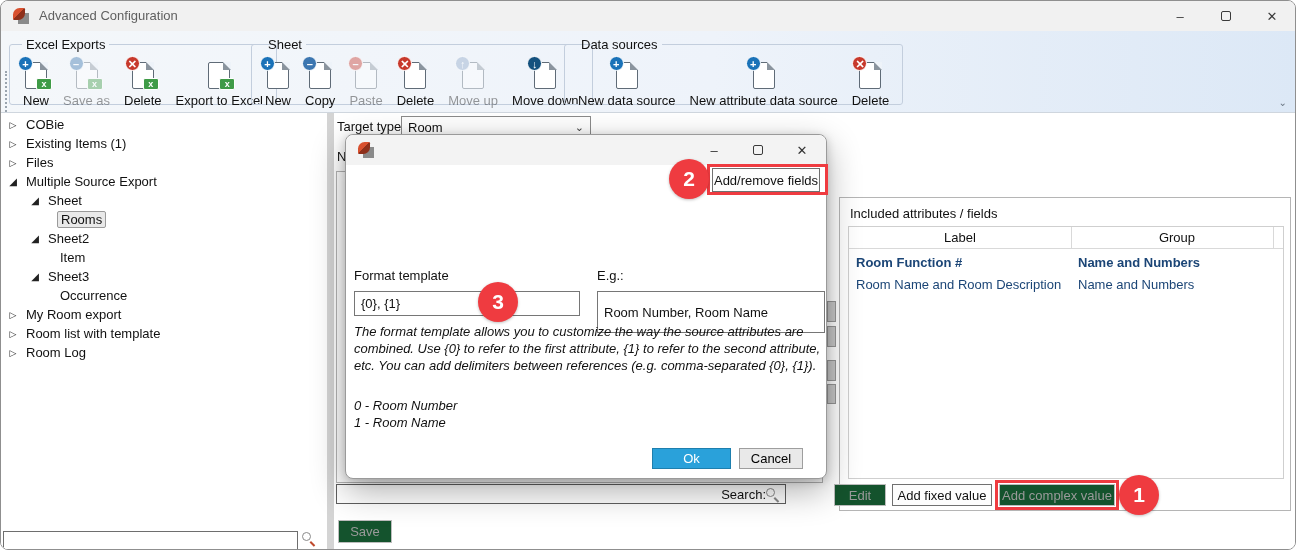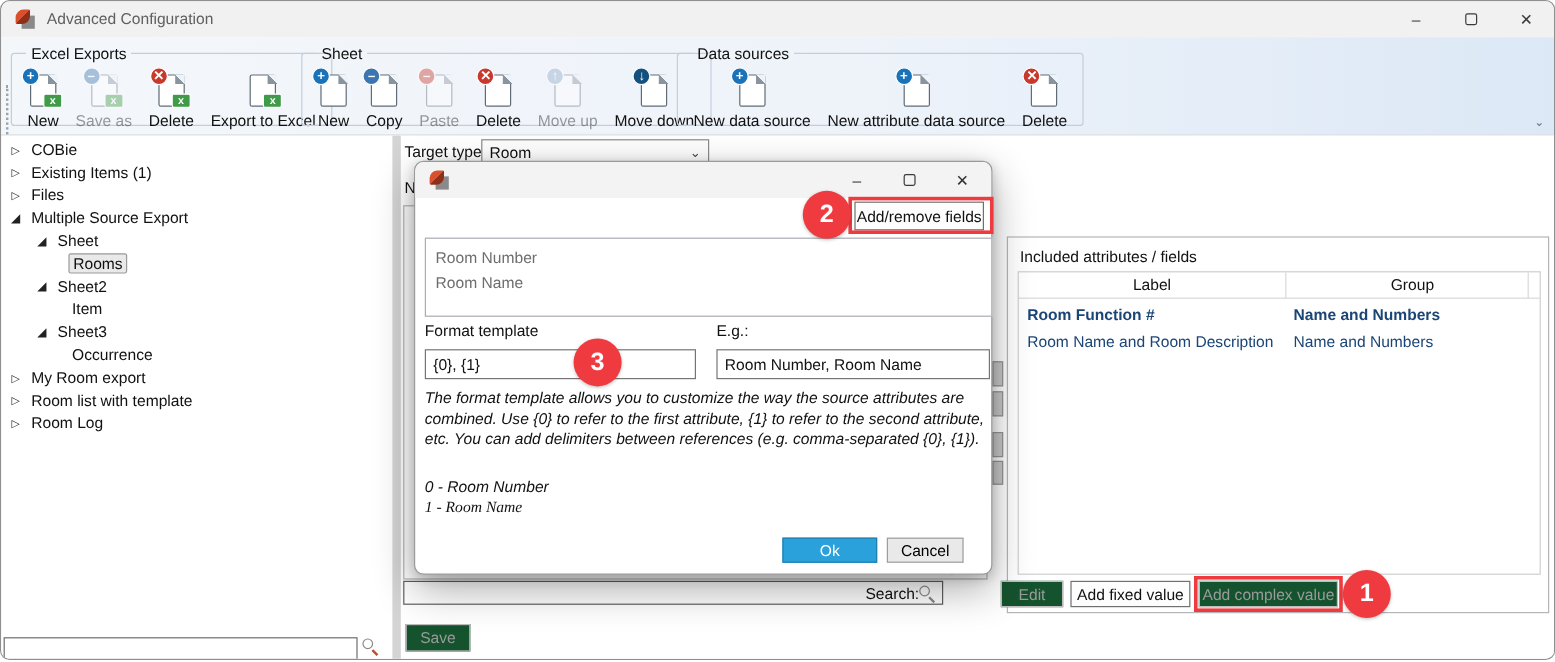--- a/index.html
+++ b/index.html
@@ -331,39 +331,35 @@
       <span class="applogo abs" style="left:12px; top:7px;"><span class="sq"></span><span class="leaf"></span></span>
       <div class="dctl" style="right:90px;">–</div>
       <div class="dctl" style="right:46px;">
           <span class="maxbox"></span>
         </div>
       <div class="dctl" style="right:2px;">✕</div>
     </div>
 
     <div class="btn abs" style="left:366px; top:33px; width:108px; height:24px;">Add/remove fields</div>
 
-    <div class="listbox abs" style="left:8px; top:63px; width:473px; height:66px;">
-      <div>Room Number</div>
-      <div>Room Name</div>
-    </div>
 
     <span class="lbl abs" style="left:8px; top:133px;">Format template</span>
     <div class="tinput abs" style="left:8px; top:156px; width:226px; height:25px;">
         <span>{0}, {1}</span>
       </div>
 
     <span class="lbl abs" style="left:251px; top:133px;">E.g.:</span>
-    <div class="tinput abs" style="left:251px; top:156px; width:228px; height:25px;">
+    <div class="tinput abs" style="left:251px; top:156px; width:228px; height:42px;">
         <span>Room Number, Room Name</span>
       </div>
 
     <div class="ital abs" style="left:8px; top:188px; width:474px;">The format template allows you to customize the way the source attributes are combined. Use {0} to refer to the first attribute, {1} to refer to the second attribute, etc. You can add delimiters between references (e.g. comma-separated {0}, {1}).</div>
 
     <div class="ital abs" style="left:8px; top:262px;">0 - Room Number</div>
-    <div class="ital abs" style="left:8px; top:279px;font-family:Liberation Serif, serif;">1 - Room Name</div>
+    <div class="ital abs" style="left:8px; top:279px;">1 - Room Name</div>
 
     <div class="btn okbtn abs" style="left:306px; top:313px; width:79px; height:21px;">Ok</div>
     <div class="btn cancelbtn abs" style="left:393px; top:313px; width:64px; height:21px;">Cancel</div>
   </div>
 
   <div class="anno-rect" style="left:706px; top:163px; width:121px; height:31px;"></div>
   <div class="anno-rect" style="left:994px; top:479px; width:124px; height:30px;"></div>
   <div class="anno-circle" style="left:668px; top:158px;">2</div>
   <div class="anno-circle" style="left:477px; top:281px;">3</div>
   <div class="anno-circle" style="left:1118px; top:474px;">1</div>

